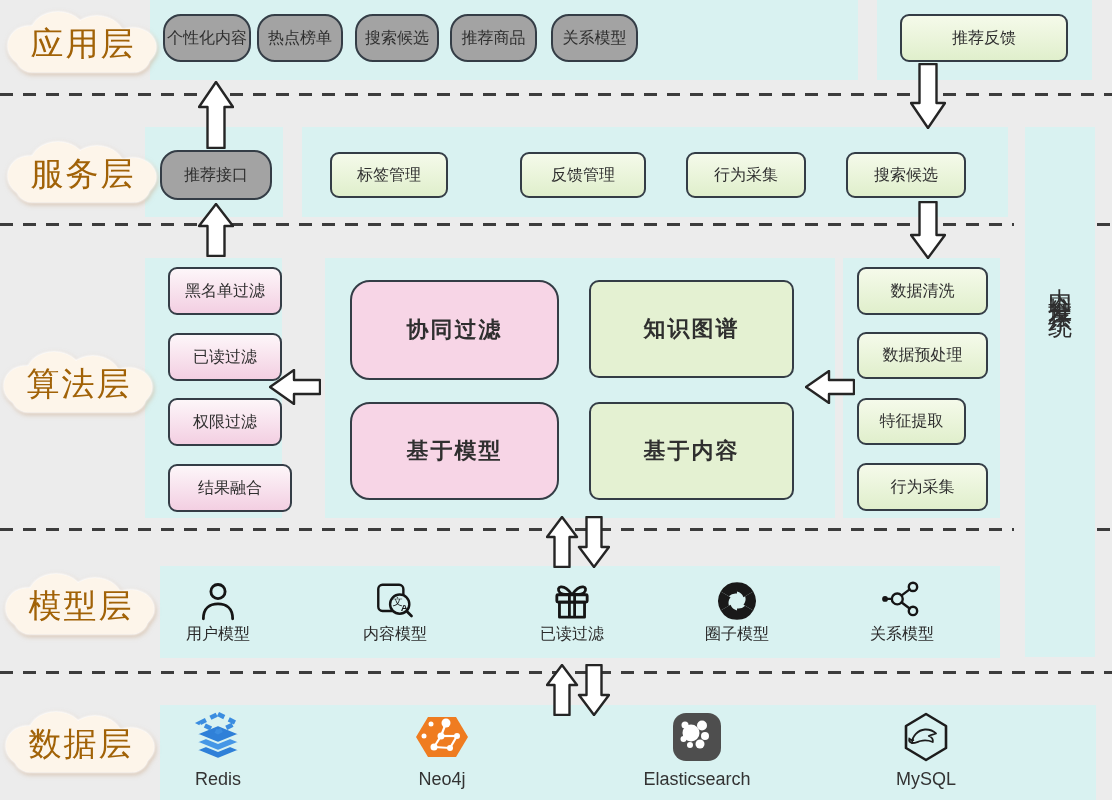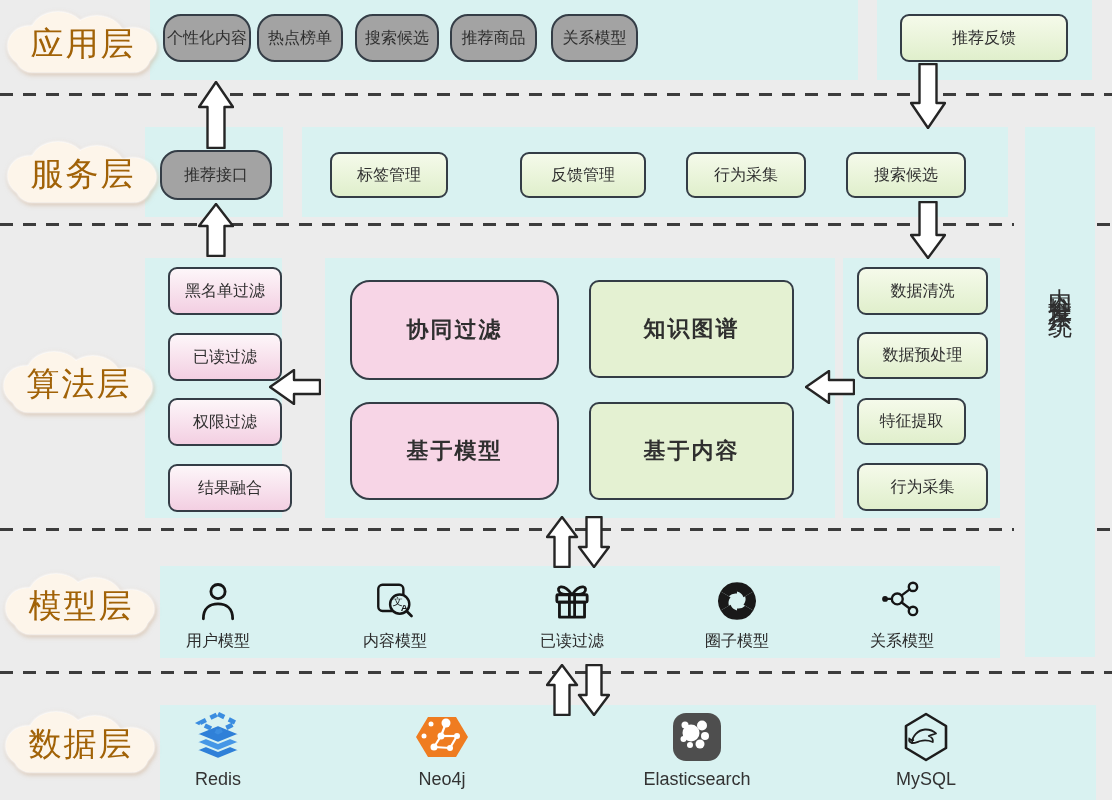--- a/index.html
+++ b/index.html
@@ -25,21 +25,21 @@
   .cloud i.p2{left:22px;top:0;width:56px;height:46px;}
   .cloud i.p3{left:62px;top:4px;width:54px;height:44px;}
   .cloud i.p4{left:102px;top:16px;width:46px;height:38px;}
   .cloud i.p5{left:8px;top:28px;width:134px;height:32px;border-radius:16px;}
   .cloud span{position:absolute;left:0;top:0;width:100%;height:100%;display:flex;
       align-items:center;justify-content:center;font-family:"Liberation Serif","DejaVu Serif",serif;
       font-size:33px;color:#a16207;letter-spacing:2px;}
   .item{position:absolute;display:flex;flex-direction:column;align-items:center;z-index:5;}
   .item .lbl{color:#2b2b2b;}
   .m-item{width:120px;top:578px;}
-  .m-item .lbl{font-size:16px;margin-top:7px;}
+  .m-item .lbl{font-size:16px;}
   .d-item{width:150px;top:710px;}
   .d-item .lbl{font-size:18px;margin-top:5px;color:#333;}
   .strip{position:absolute;left:1025px;top:127px;width:70px;height:530px;background:#d9f2f1;
          z-index:1;display:flex;justify-content:center;}
   .strip span{writing-mode:vertical-rl;text-orientation:upright;margin-top:142px;
       font-family:"Liberation Serif","DejaVu Serif",serif;font-size:24px;letter-spacing:5px;color:#2e2e2e;}
   svg text{font-family:"Liberation Sans",sans-serif;}
 </style>
 </head>
 <body>

